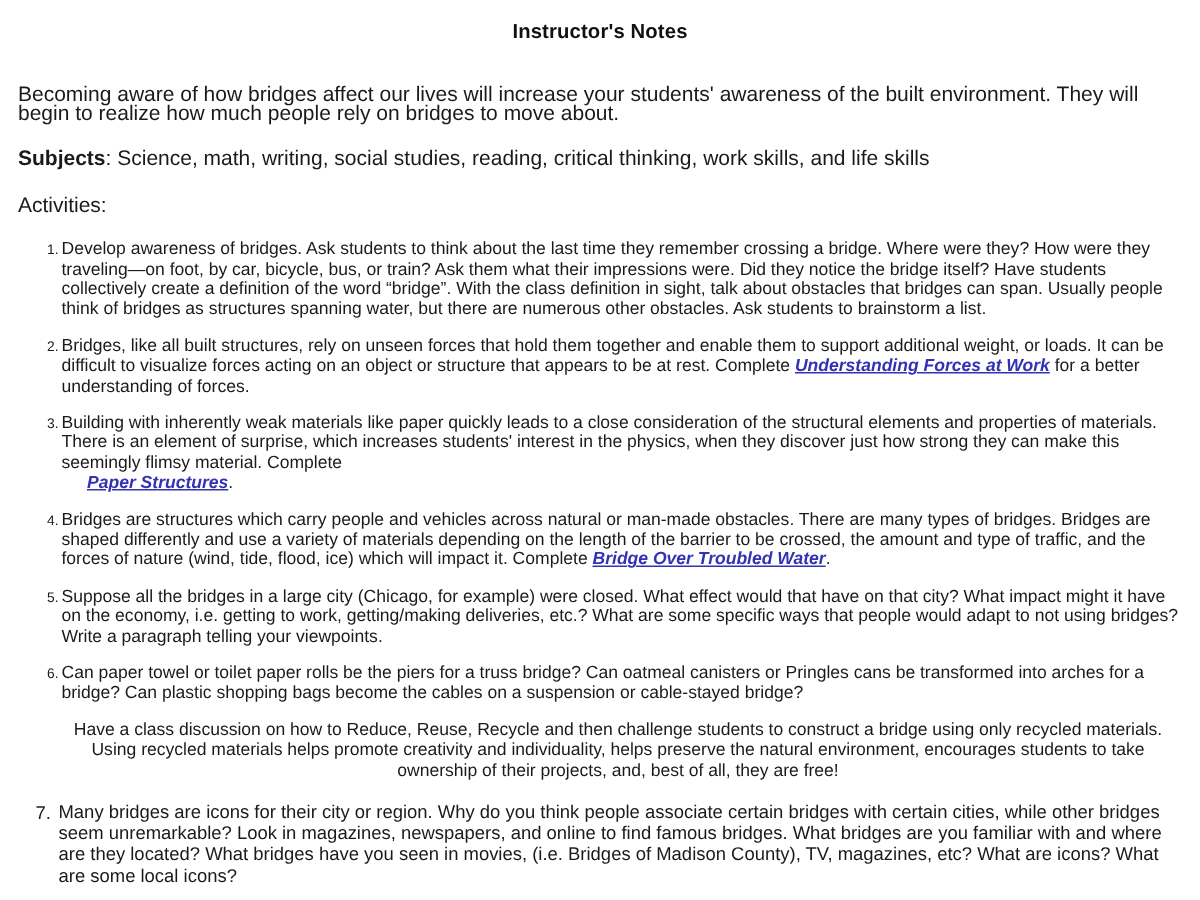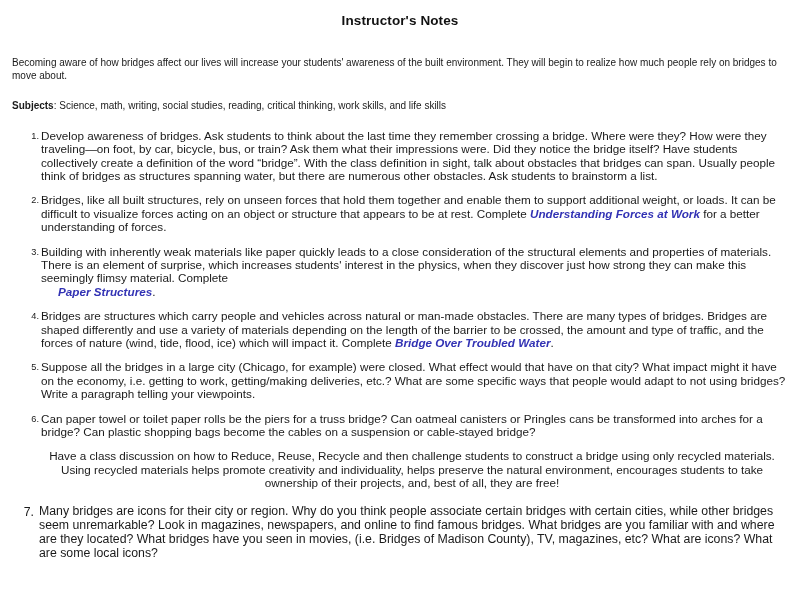--- a/index.html
+++ b/index.html
@@ -41,21 +41,21 @@
   }
 
   
   .content {
     padding: 0 9px 0 8px;
   }
 
   p.intro,
   p.subjects,
   p.activities-label {
-    font-size: 10px;
+    font-size: 14px;
     line-height: 13.4px;
     margin: 0;
     color: #1a1a1a;
     text-align: left;
   }
 
   p.intro { margin-top: 27px; }
   p.subjects { margin-top: 17px; }
   p.activities-label { margin-top: 17px; }
 
@@ -116,38 +116,40 @@
     margin-top: 11px;
     margin-left: -4px;
     text-align: center;
   }
 
   
   a.doclink {
     color: #3232b4;
     font-weight: bold;
     font-style: italic;
+    text-decoration: underline;
     cursor: pointer;
   }
 </style>
 </head>
 <body>
 
 <div class="page">
 
   <div class="doc-header">
     <div class="title-line">Instructor's Notes</div>
   </div>
 
   <div class="content">
 
     <p class="intro">Becoming aware of how bridges affect our lives will increase your students' awareness of the built environment. They will begin to realize how much people rely on bridges to move about.</p>
 
     <p class="subjects"><span class="bold">Subjects</span><span>: </span><span>Science, math, writing, social studies, reading, critical thinking, work skills, and life skills</span></p>
 
+    <p class="activities-label">Activities:</p>
 
     <ol class="activities">
 
       <li>
         <span class="marker">1.</span>
         <span class="item-body">Develop awareness of bridges. Ask students to think about the last time they remember crossing a bridge. Where were they? How were they traveling—on foot, by car, bicycle, bus, or train? Ask them what their impressions were. Did they notice the bridge itself? Have students collectively create a definition of the word “bridge”. With the class definition in sight, talk about obstacles that bridges can span. Usually people think of bridges as structures spanning water, but there are numerous other obstacles. Ask students to brainstorm a list.</span>
       </li>
 
       <li>
         <span class="marker">2.</span>

